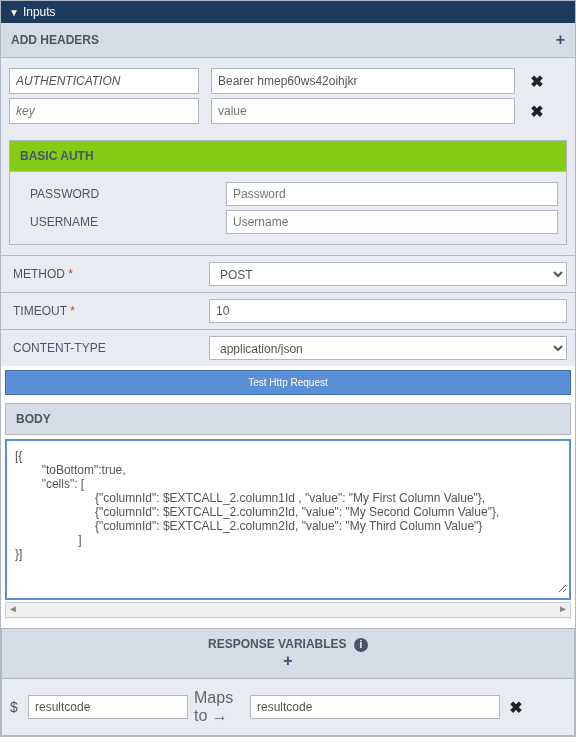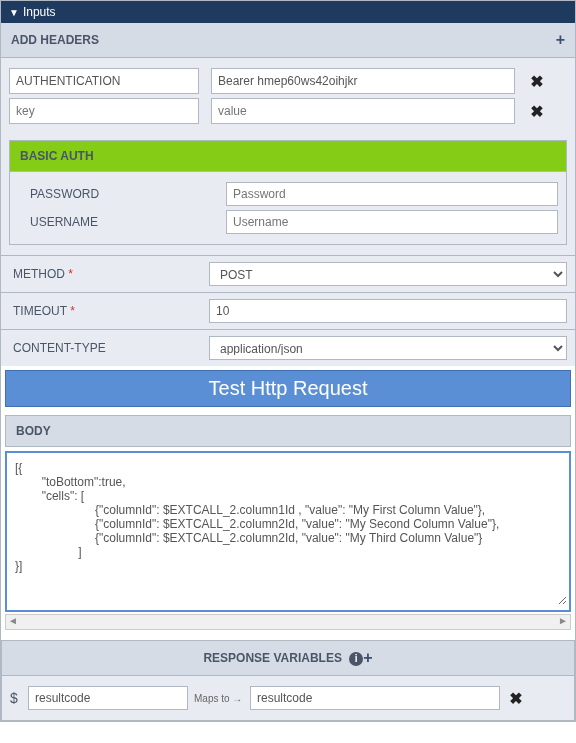--- a/index.html
+++ b/index.html
@@ -14,41 +14,41 @@
 .col-label { width: 200px; font-size: 12px; color: #4a5568; padding-left: 4px; }
 .col-label.sub { padding-left: 12px; }
 .req { color: #d93025; }
 input[type="text"], select, textarea { border: 1px solid #b0b8c4; padding: 4px 6px; font-size: 12px; color: #555; background: #fff; font-family: inherit; }
 input[type="text"] { height: 24px; }
 select { height: 24px; width: 100%; }
 textarea { width: 100%; resize: vertical; }
 .input-wide { flex: 1; }
 .hdr-row { display: flex; align-items: center; gap: 12px; margin: 4px 0; }
 .hdr-row input { height: 26px; }
-.hdr-key { width: 190px; }
+.hdr-key { width: 190px; font-style: italic; }
 .hdr-val { width: 304px; }
 .x-btn { font-weight: bold; font-size: 16px; cursor: pointer; color: #222; width: 20px; text-align: center; }
 .plus-btn { font-weight: bold; font-size: 16px; color: #3a5070; cursor: pointer; }
 .field-row-bordered { border-top: 1px solid #b0b8c4; padding: 6px 8px; background: #e8ecf2; display: flex; align-items: center; }
-.test-btn { background: #5a8fd6; color: #fff; text-align: center; padding: 6px; font-size: 20px; border: 1px solid #4070b0; cursor: pointer; margin: 4px; }
+.test-btn { background: #5a8fd6; color: #fff; text-align: center; padding: 6px; font-size: 10px; border: 1px solid #4070b0; cursor: pointer; margin: 4px; }
 .body-section { padding: 4px; }
 .body-title { background: #d6dce6; color: #4a5568; font-weight: bold; padding: 8px 10px; border: 1px solid #b0b8c4; }
 .body-box { border: 2px solid #5a8fd6; padding: 2px; margin-top: 4px; }
 .body-textarea { border: none; width: 100%; min-height: 150px; font-family: Arial, sans-serif; font-size: 12px; padding: 6px; outline: none; resize: vertical; }
 .scrollbar-fake { height: 16px; background: #f0f0f0; border: 1px solid #ccc; margin-top: 2px; position: relative; }
 .scrollbar-fake::before { content: "◄"; position: absolute; left: 2px; font-size: 10px; color: #888; }
 .scrollbar-fake::after { content: "►"; position: absolute; right: 2px; font-size: 10px; color: #888; }
 .resp-section { margin-top: 6px; }
-.resp-title { background: #d6dce6; color: #4a5568; font-weight: bold; padding: 8px 10px; border: 1px solid #b0b8c4; display: flex; justify-content: center; align-items: center; }
+.resp-title { background: #d6dce6; color: #4a5568; font-weight: bold; padding: 8px 10px; border: 1px solid #b0b8c4; display: flex; justify-content: flex-end; align-items: center; flex-direction: column; }
 .info-icon { display: inline-block; width: 14px; height: 14px; border-radius: 50%; background: #4a5568; color: #fff; font-size: 10px; text-align: center; line-height: 14px; margin-left: 4px; font-weight: bold; }
 .resp-body { background: #e8ecf2; padding: 6px 8px; border: 1px solid #b0b8c4; border-top: none; }
 .resp-row { display: flex; align-items: center; gap: 6px; margin: 4px 0; }
 .dollar { font-size: 14px; color: #4a5568; width: 12px; }
 .resp-input { width: 160px; height: 26px; }
-.maps-to { font-size: 10px; color: #666; width: 50px; text-align: left; }
+.maps-to { font-size: 16px; color: #666; width: 50px; text-align: left; }
 .maps-to .arrow { font-weight: bold; }
 .resp-input2 { width: 250px; height: 26px; }
 .auth-box { border: 1px solid #b0b8c4; margin: 4px 0; }
 </style>
 </head>
 <body>
 
 <div class="panel">
   <div class="header-bar">
     <span class="tri">▼</span>

